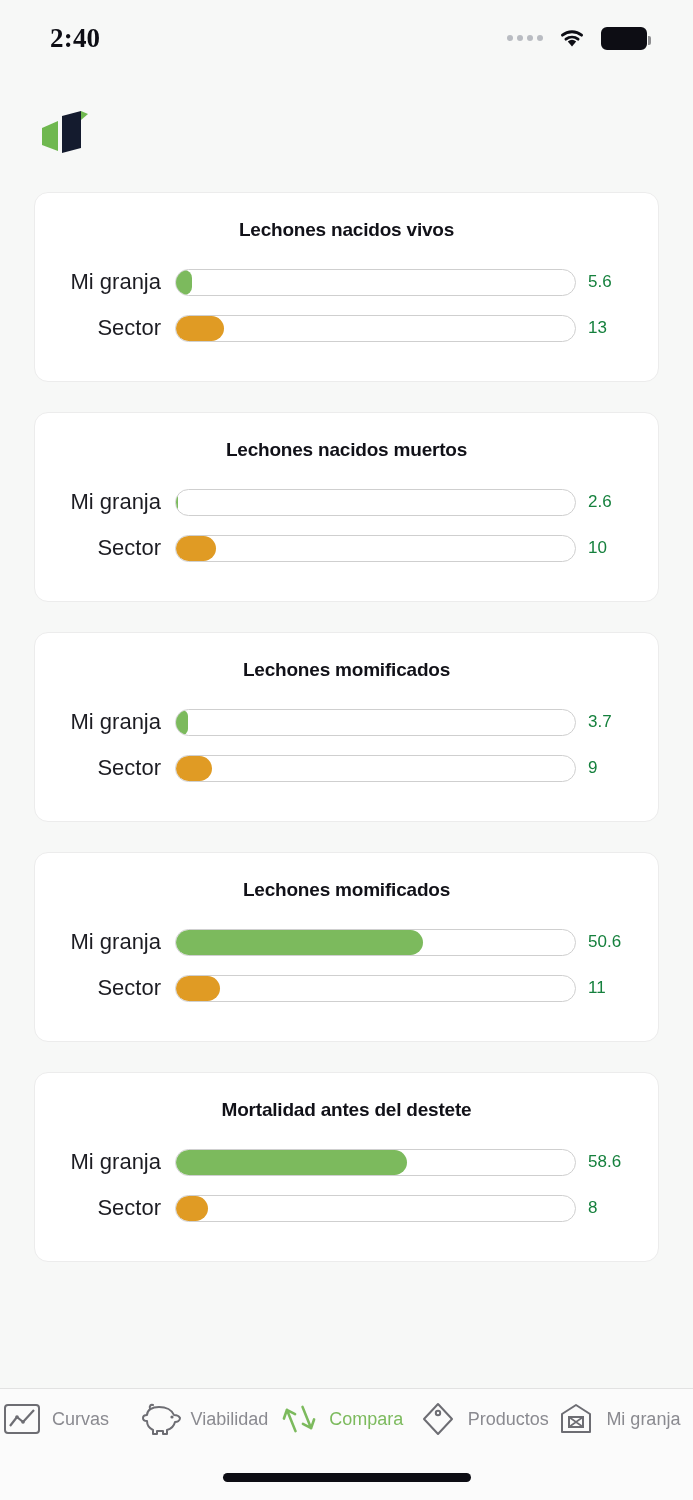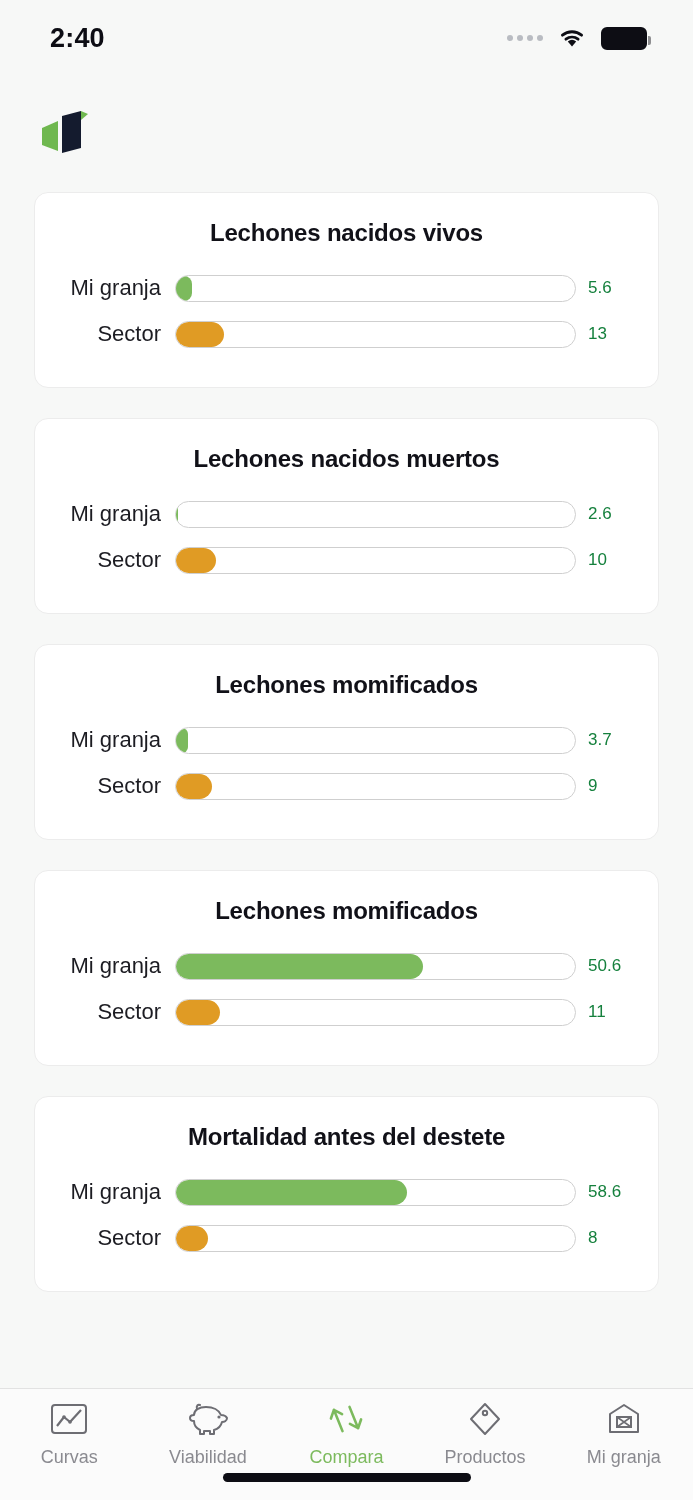--- a/index.html
+++ b/index.html
@@ -18,20 +18,21 @@
   }
 
   
   .statusbar {
     height: 76px;
     flex: 0 0 76px;
     display: flex;
     align-items: center;
     justify-content: space-between;
     padding: 0 46px 0 50px;
+    font-family: Liberation Serif, serif;
   }
   .status-time {
     font-size: 27px;
     font-weight: 600;
     color: #0d0d14;
     letter-spacing: .2px;
   }
   .status-right {
     display: flex;
     align-items: center;
@@ -85,21 +86,21 @@
   }
   .card {
     background: #ffffff;
     border: 1px solid #ececec;
     border-radius: 14px;
     margin-bottom: 30px;
     padding: 26px 20px 28px 20px;
   }
   .card-title {
     text-align: center;
-    font-size: 24px;
+    font-size: 19px;
     font-weight: 700;
     color: #111118;
     margin-bottom: 20px;
     letter-spacing: -.2px;
   }
   .row {
     display: flex;
     align-items: center;
     height: 42px;
     margin-bottom: 4px;
@@ -142,21 +143,21 @@
     flex: 0 0 112px;
     background: #fbfbfb;
     border-top: 1px solid #e2e2e2;
     display: flex;
     align-items: flex-start;
     padding-top: 10px;
   }
   .tab {
     flex: 1 1 0;
     display: flex;
-    flex-direction: column;
+    flex-direction: row;
     align-items: center;
     gap: 8px;
   }
   .tab-icon {
     width: 44px; height: 40px;
     display: flex; align-items: center; justify-content: center;
   }
   .tab-label {
     font-size: 18px;
     color: #8a8a90;

